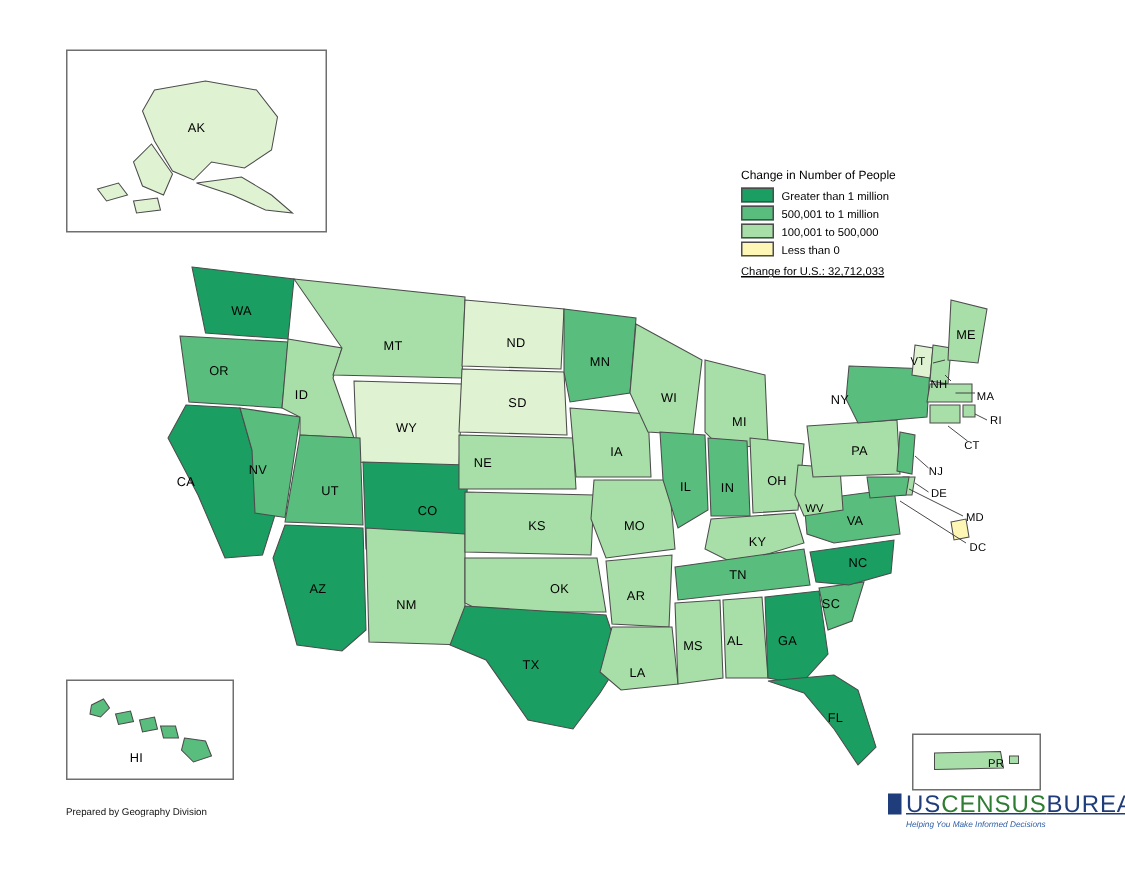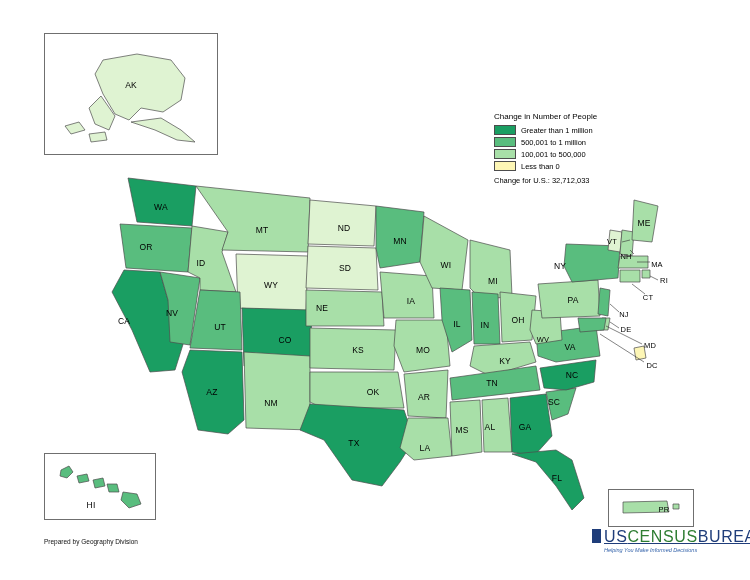--- a/index.html
+++ b/index.html
@@ -23,21 +23,21 @@
     letter-spacing:0.1px;
   }
   .title .l2{display:block;}
 
   
   .legend{position:absolute;left:494px;top:112px;width:170px;}
   .legend-title{font-size:8px;color:#000;margin-bottom:3px;}
   .legend-row{display:flex;align-items:flex-end;height:11px;margin-bottom:1px;}
   .swatch{width:22px;height:10px;border:0.6px solid #4c4c4c;box-sizing:border-box;}
   .legend-label{font-size:7.5px;color:#000;margin-left:5px;white-space:nowrap;}
-  .legend-note{font-size:7.5px;color:#000;margin-top:5px;}
+  .legend-note{font-size:7.5px;color:#000;margin-top:5px;text-decoration:underline;}
 
   
   .frame{position:absolute;border:0.8px solid #6f6f6f;background:#fff;box-sizing:border-box;}
   #ak-frame{left:44px;top:33px;width:174px;height:122px;}
   #hi-frame{left:44px;top:453px;width:112px;height:67px;}
   #pr-frame{left:608px;top:489px;width:86px;height:38px;}
 
   
   .lbl{
     position:absolute;

